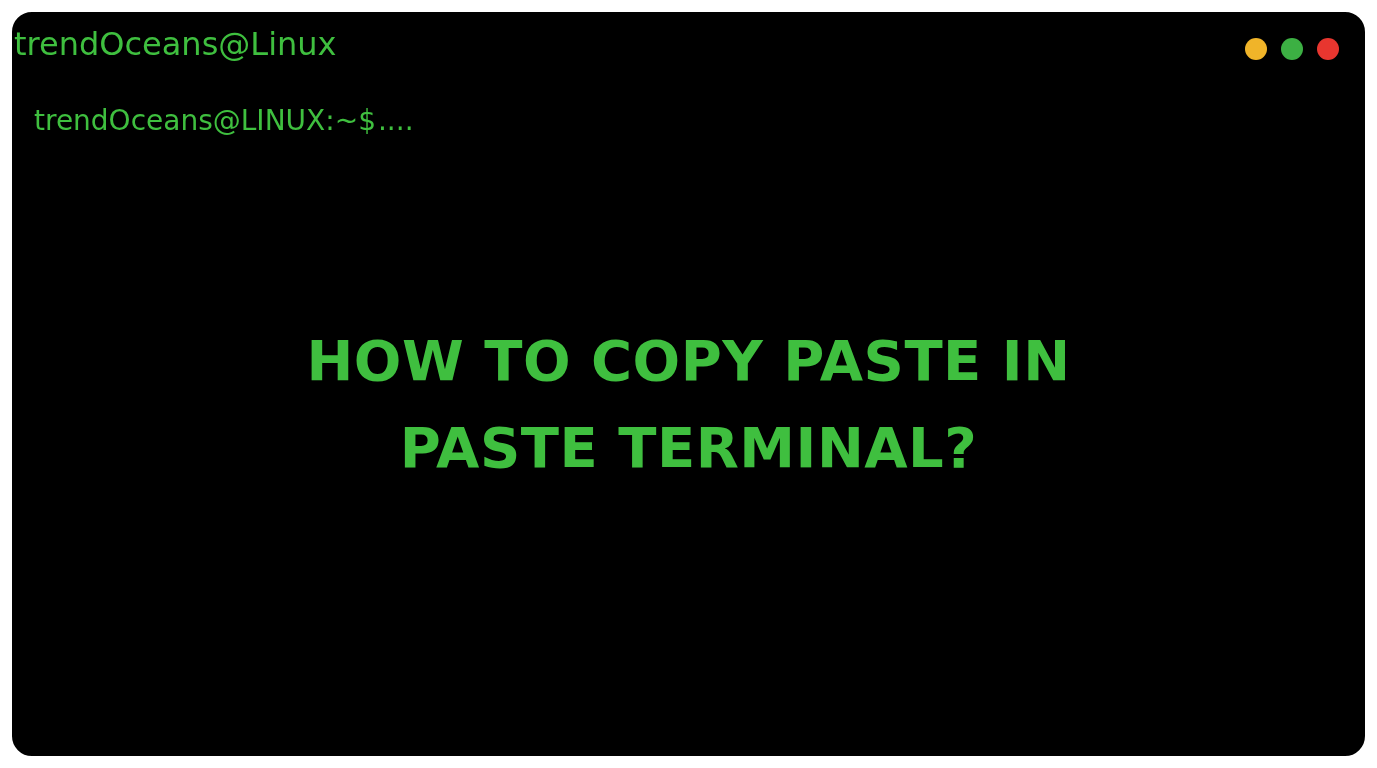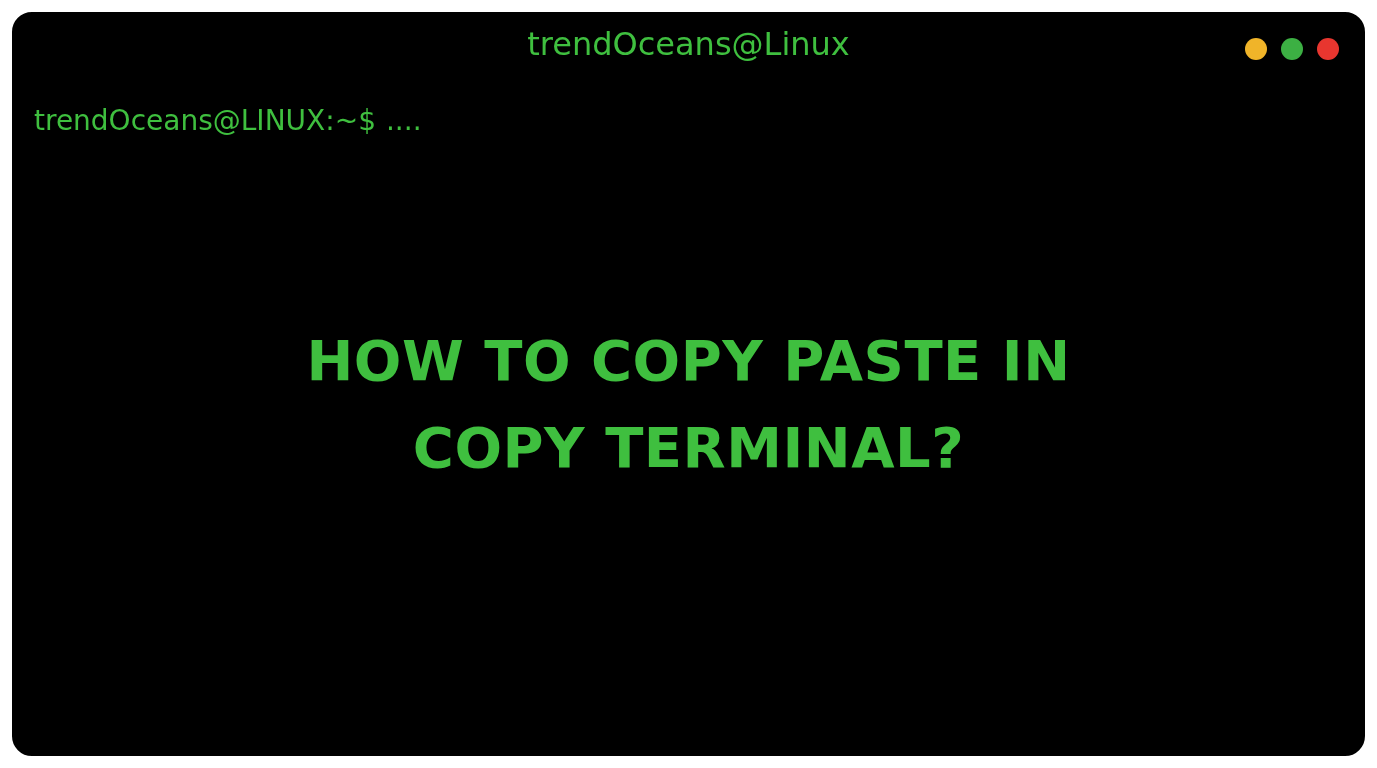--- a/index.html
+++ b/index.html
@@ -21,21 +21,21 @@
       border: 2px solid #000000;
       border-radius: 20px;
       position: relative;
       overflow: hidden;
     }
     .titlebar {
       position: relative;
       height: 60px;
       display: flex;
       align-items: center;
-      justify-content: center;
+      justify-content: flex-start;
     }
     .title {
       color: #3fbf3f;
       font-size: 32px;
       font-weight: 500;
       text-align: center;
     }
     .traffic-lights {
       position: absolute;
       right: 24px;
@@ -50,21 +50,21 @@
     }
     .yellow { background: #f0b429; }
     .green { background: #3cb043; }
     .red { background: #e8362f; }
     .terminal-body {
       padding: 30px 20px 0 20px;
     }
     .prompt-line {
       display: flex;
       align-items: baseline;
-      gap: 10px;
+      gap: 2px;
     }
     .prompt {
       color: #3fbf3f;
       font-size: 28px;
       font-weight: 400;
     }
     .command {
       color: #3fbf3f;
       font-size: 28px;
       font-weight: 400;
@@ -101,16 +101,16 @@
 
   <div class="terminal-body">
     <div class="prompt-line">
       <span class="prompt">trendOceans@LINUX:~$</span>
       <span class="command">....</span>
     </div>
   </div>
 
   <div class="headline-wrap">
     <div class="headline">HOW TO COPY PASTE IN</div>
-    <div class="headline">COPY TERMINAL?</div>
+    <div class="headline">PASTE TERMINAL?</div>
   </div>
 
 </div>
 
 </body></html>

